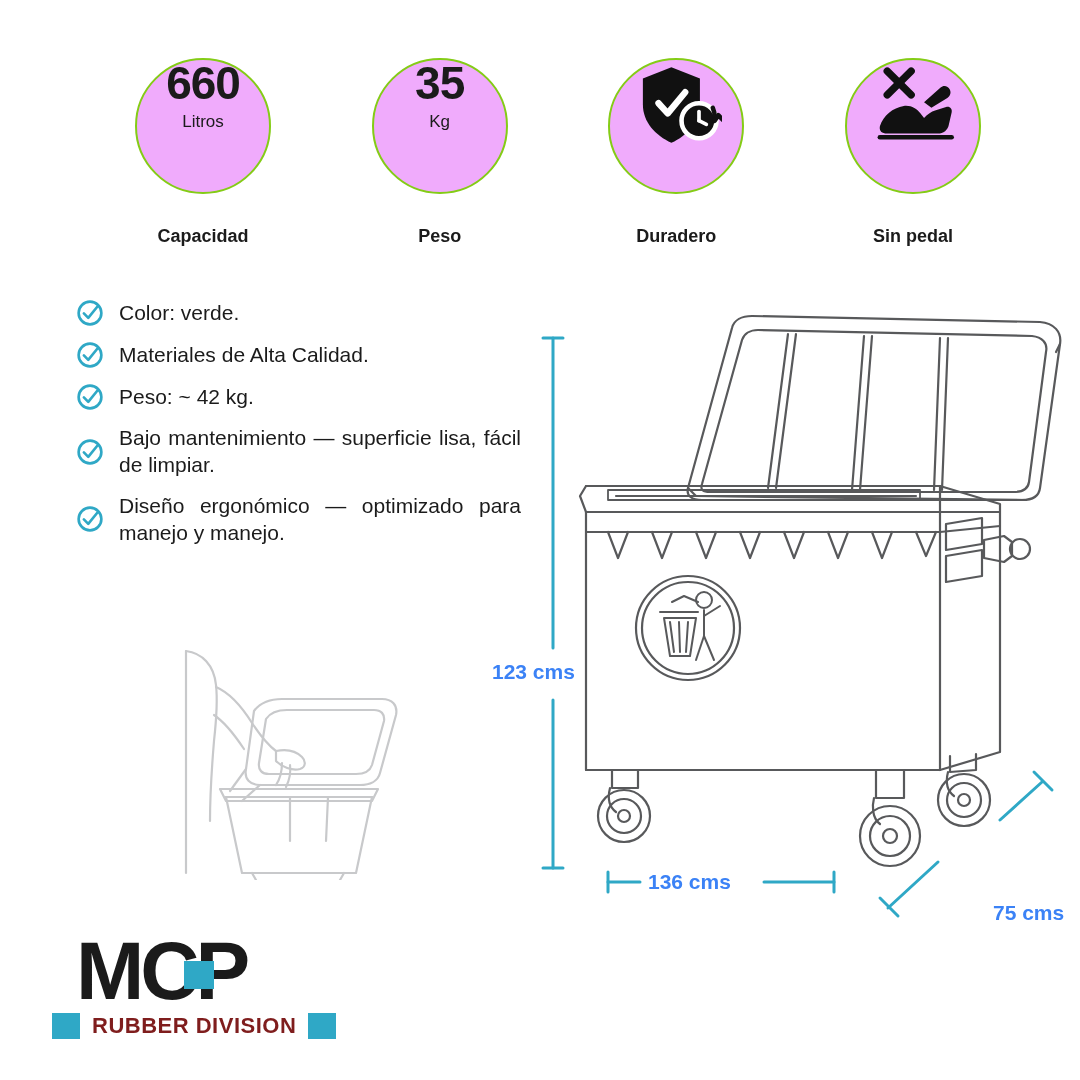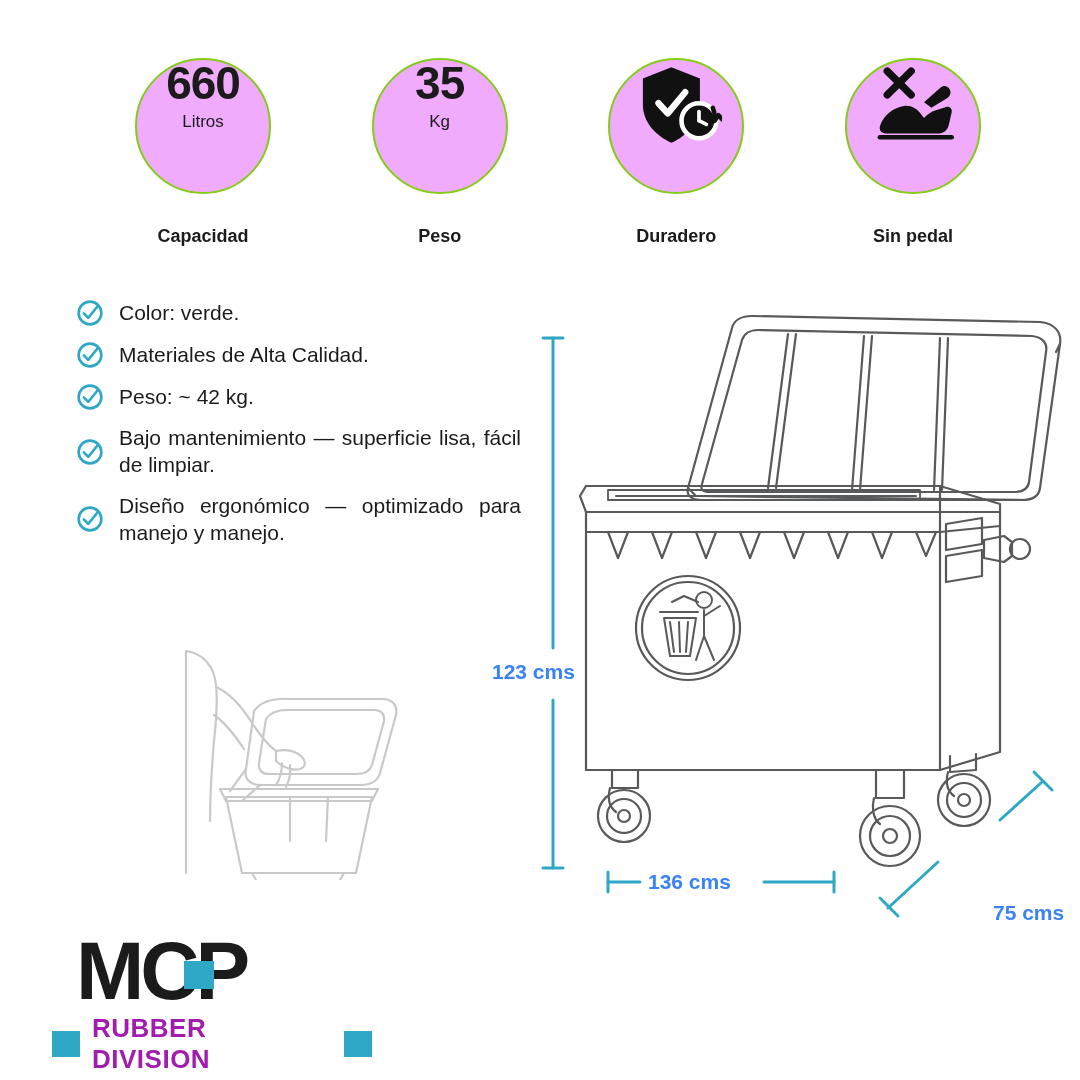--- a/index.html
+++ b/index.html
@@ -128,24 +128,24 @@
     height: 76px;
     margin-left: 24px;
   }
   .logo-sub {
     display: flex;
     align-items: center;
     margin-top: 4px;
   }
   .sq { width: 28px; height: 26px; background: #2fa8c6; }
   .logo-sub-text {
-    font-size: 26px;
+    font-size: 22px;
     font-weight: bold;
     letter-spacing: 0.5px;
-    color: #a21caf;
+    color: #7f1d1d;
     margin: 0 12px;
   }
 </style>
 </head>
 <body>
 
 <div class="page">
 
   <div class="specs">
 

